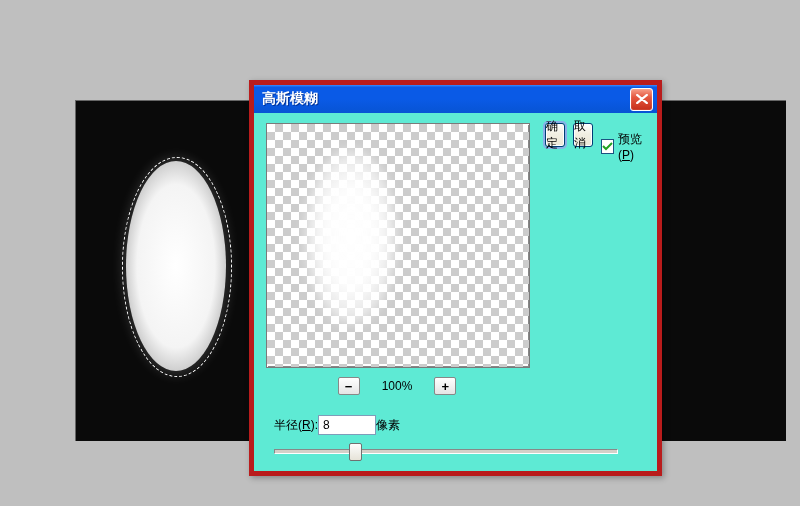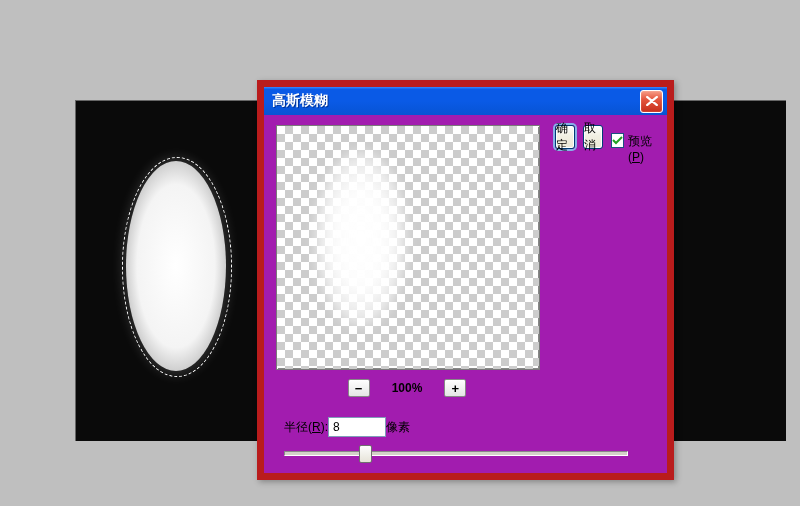--- a/index.html
+++ b/index.html
@@ -33,24 +33,24 @@
     position: absolute;
     left: 46px; top: 56px;
     width: 108px; height: 218px;
     border-radius: 50%;
     border: 1px dashed #fff;
   }
 
   
   .dialog {
     position: absolute;
-    left: 257px; top: 80px;
+    left: 249px; top: 80px;
     width: 403px; height: 386px;
-    background: #a21caf;
-    border: 7px solid #b91c1c;
+    background: #5eead4;
+    border: 5px solid #b91c1c;
     box-shadow: 2px 2px 6px rgba(0,0,0,0.3);
   }
   .titlebar {
     height: 28px;
     background: linear-gradient(to bottom, #3a8cff 0%, #0a5ae6 8%, #0a5ae6 50%, #0754d4 100%);
     display: flex; align-items: center;
     padding: 0 4px 0 8px;
     justify-content: space-between;
   }
   .titlebar-title {
@@ -112,21 +112,21 @@
     gap: 22px;
   }
   .zoom-btn {
     width: 20px; height: 16px;
     border: 1px solid #888;
     border-radius: 2px;
     background: linear-gradient(#fff, #e5e5e5);
     display:flex; align-items:center; justify-content:center;
     font-size: 13px; font-weight: bold; line-height: 1;
   }
-  .zoom-label { font-size: 12px; font-weight: bold; }
+  .zoom-label { font-size: 12px; }
 
   
   .side {
     position: absolute;
     right: 12px; top: 10px;
     width: 100px;
     display: flex; gap: 8px;
   }
   .win-btn {
     height: 22px;
@@ -135,21 +135,21 @@
     background: linear-gradient(#fff, #f1efe2 45%, #ece9d8);
     display:flex; align-items:center; justify-content:center;
     font-size: 12px;
     box-shadow: inset 0 0 0 1px #fff;
   }
   .win-btn.default {
     box-shadow: inset 0 0 0 1px #fff, 0 0 0 2px #88b0e8;
   }
   .chk-row {
     margin-top: 8px;
-    display: flex; gap: 4px;
+    display: flex; align-items: center; gap: 4px;
   }
   .chk {
     width: 13px; height: 13px;
     border: 1px solid #1c5180;
     background: #fff;
     display:flex; align-items:center; justify-content:center;
   }
   .chk svg { width: 11px; height: 11px; }
   .chk-label .u { text-decoration: underline; }
 

